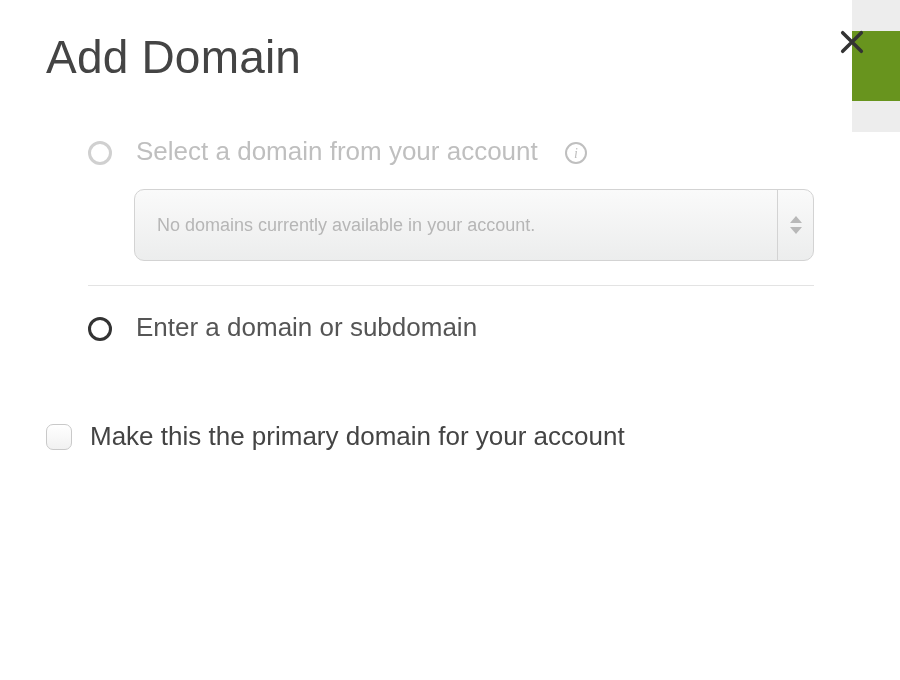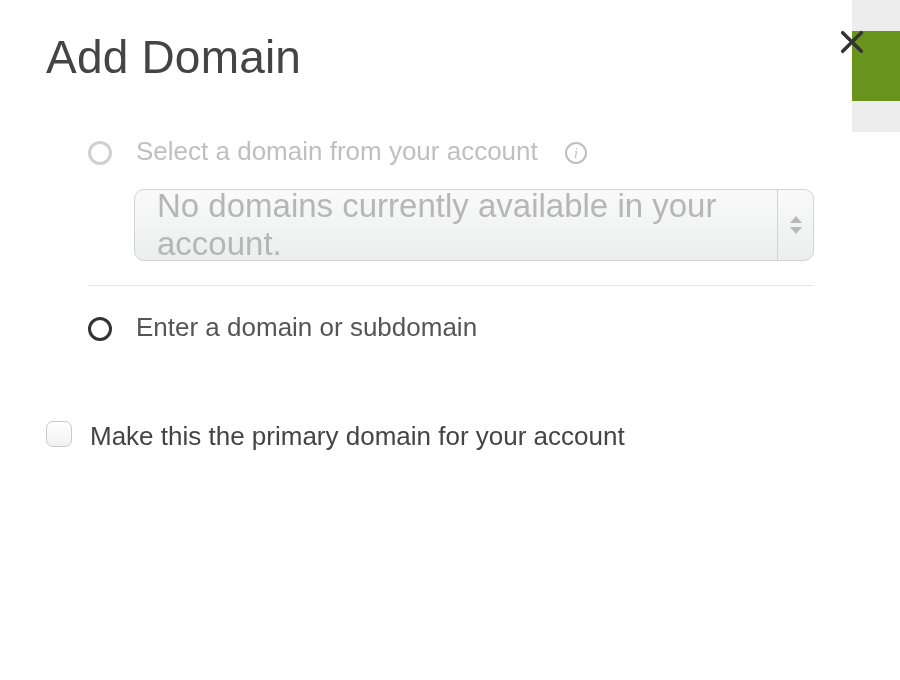--- a/index.html
+++ b/index.html
@@ -89,21 +89,21 @@
     .fake-select {
       width: 680px;
       height: 72px;
       border: 1px solid #d3d3d3;
       border-radius: 10px;
       background: linear-gradient(#fafafa, #eceded);
       display: flex;
       align-items: center;
       padding: 0 22px;
       color: #b6b6b6;
-      font-size: 33px;
+      font-size: 18px;
       position: relative;
       cursor: default;
     }
     .fake-select .handle {
       position: absolute;
       right: 0;
       top: 0;
       bottom: 0;
       width: 36px;
       border-left: 1px solid #d3d3d3;
@@ -118,21 +118,21 @@
     .tri.down { border-top: 7px solid #b8b8b8; }
 
     hr.sep {
       border: none;
       border-top: 1px solid #e3e3e3;
       margin: 24px 0 26px 0;
     }
 
     .checkbox-row {
       display: flex;
-      align-items: flex-start;
+      align-items: center;
       gap: 18px;
       margin-top: 78px;
     }
     .checkbox {
       width: 26px;
       height: 26px;
       border: 1px solid #c9c9c9;
       border-radius: 7px;
       background: linear-gradient(#ffffff, #f1f1f1);
       cursor: pointer;

